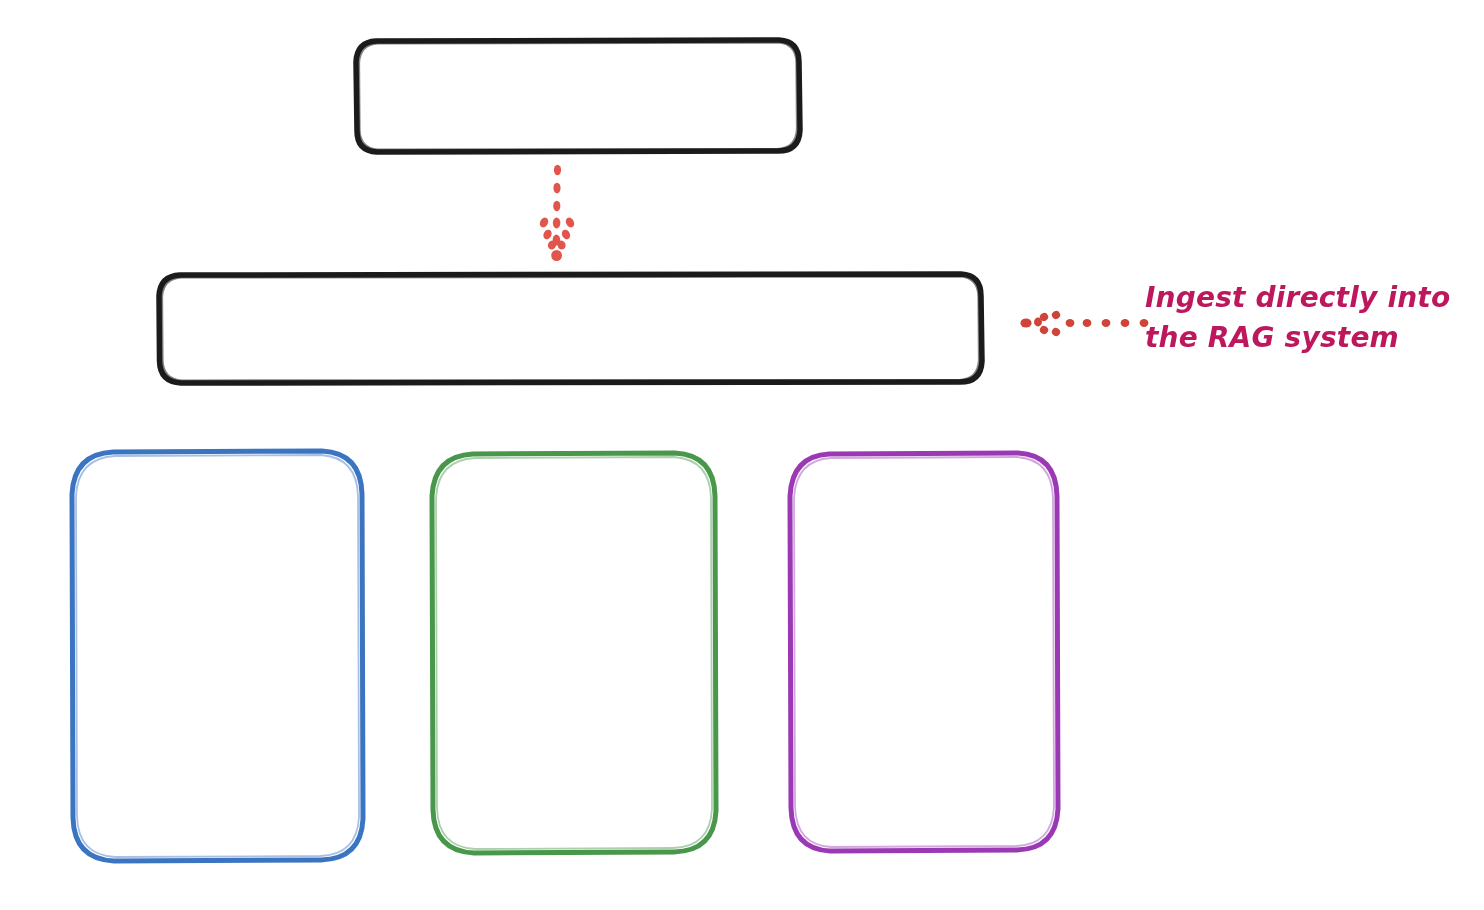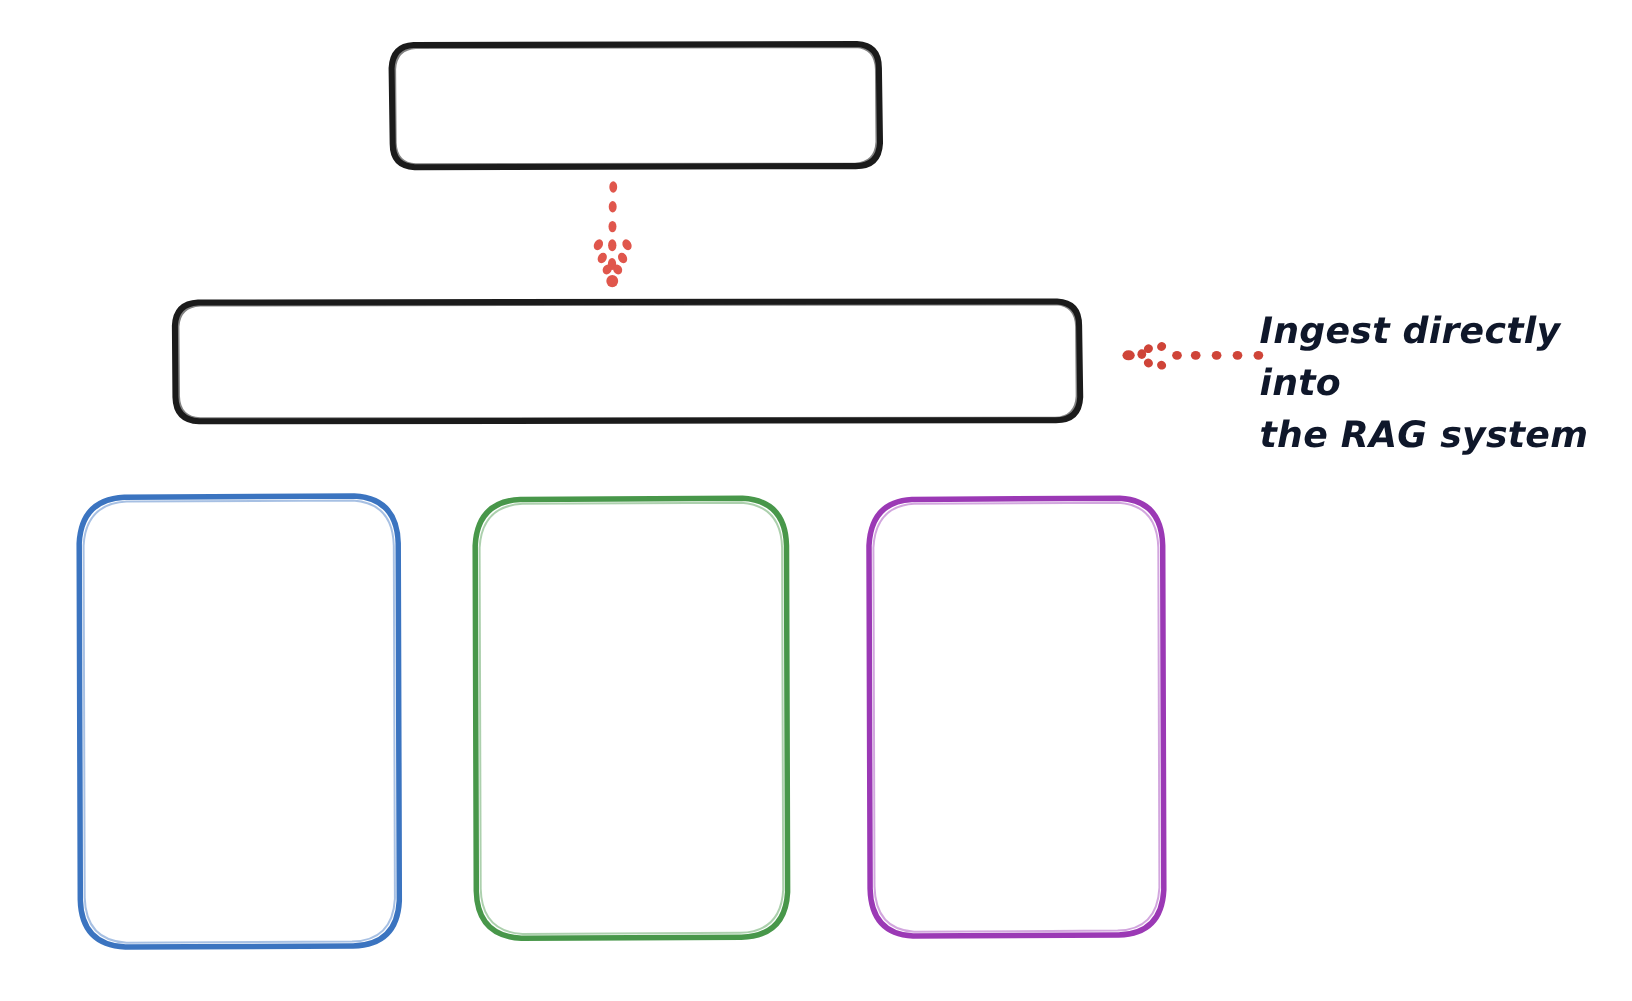--- a/index.html
+++ b/index.html
@@ -141,23 +141,23 @@
     width: 135px;
     height: 62px;
   }
 
   
   #ingest-annotation {
     position: absolute;
     left: 1145px;
     top: 278px;
     width: 330px;
-    color: #0f172a;
-    font-family: "DejaVu Sans", sans-serif;
-    font-size: 33px;
+    color: #be185d;
+    font-family: "DejaVu Sans", sans-serif;
+    font-size: 28px;
     font-weight: 600;
     font-style: italic;
     line-height: 1.42;
     letter-spacing: 0.2px;
     text-align: left;
     white-space: pre-line;
   }
 </style>
 </head>
 <body>

